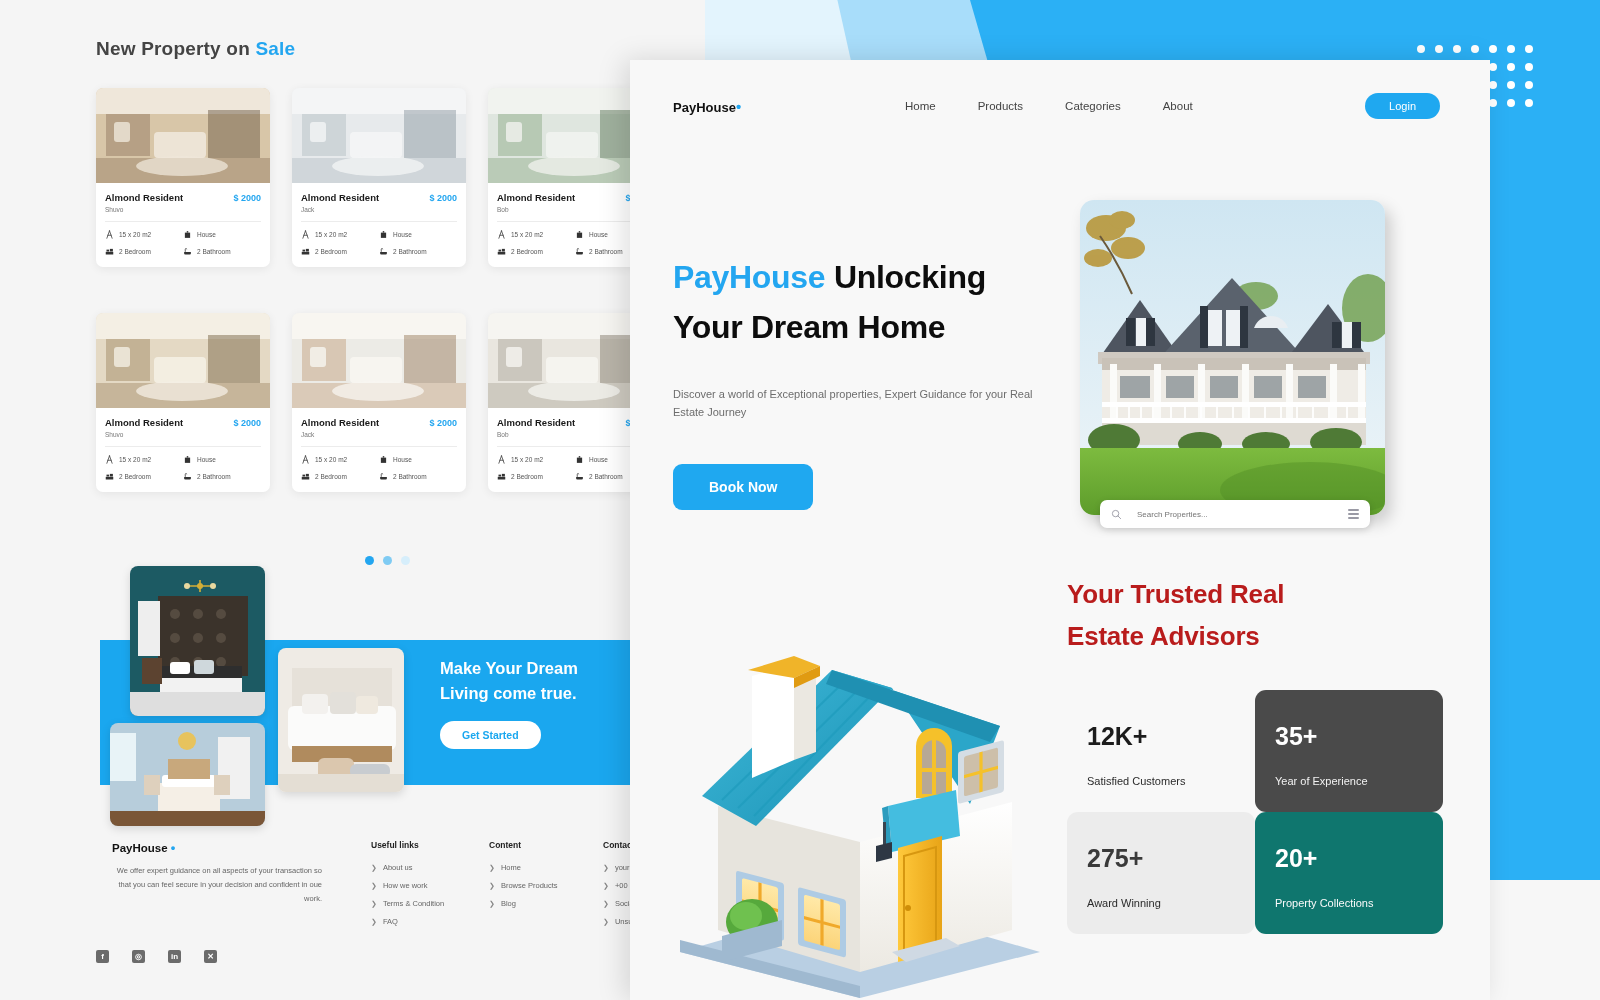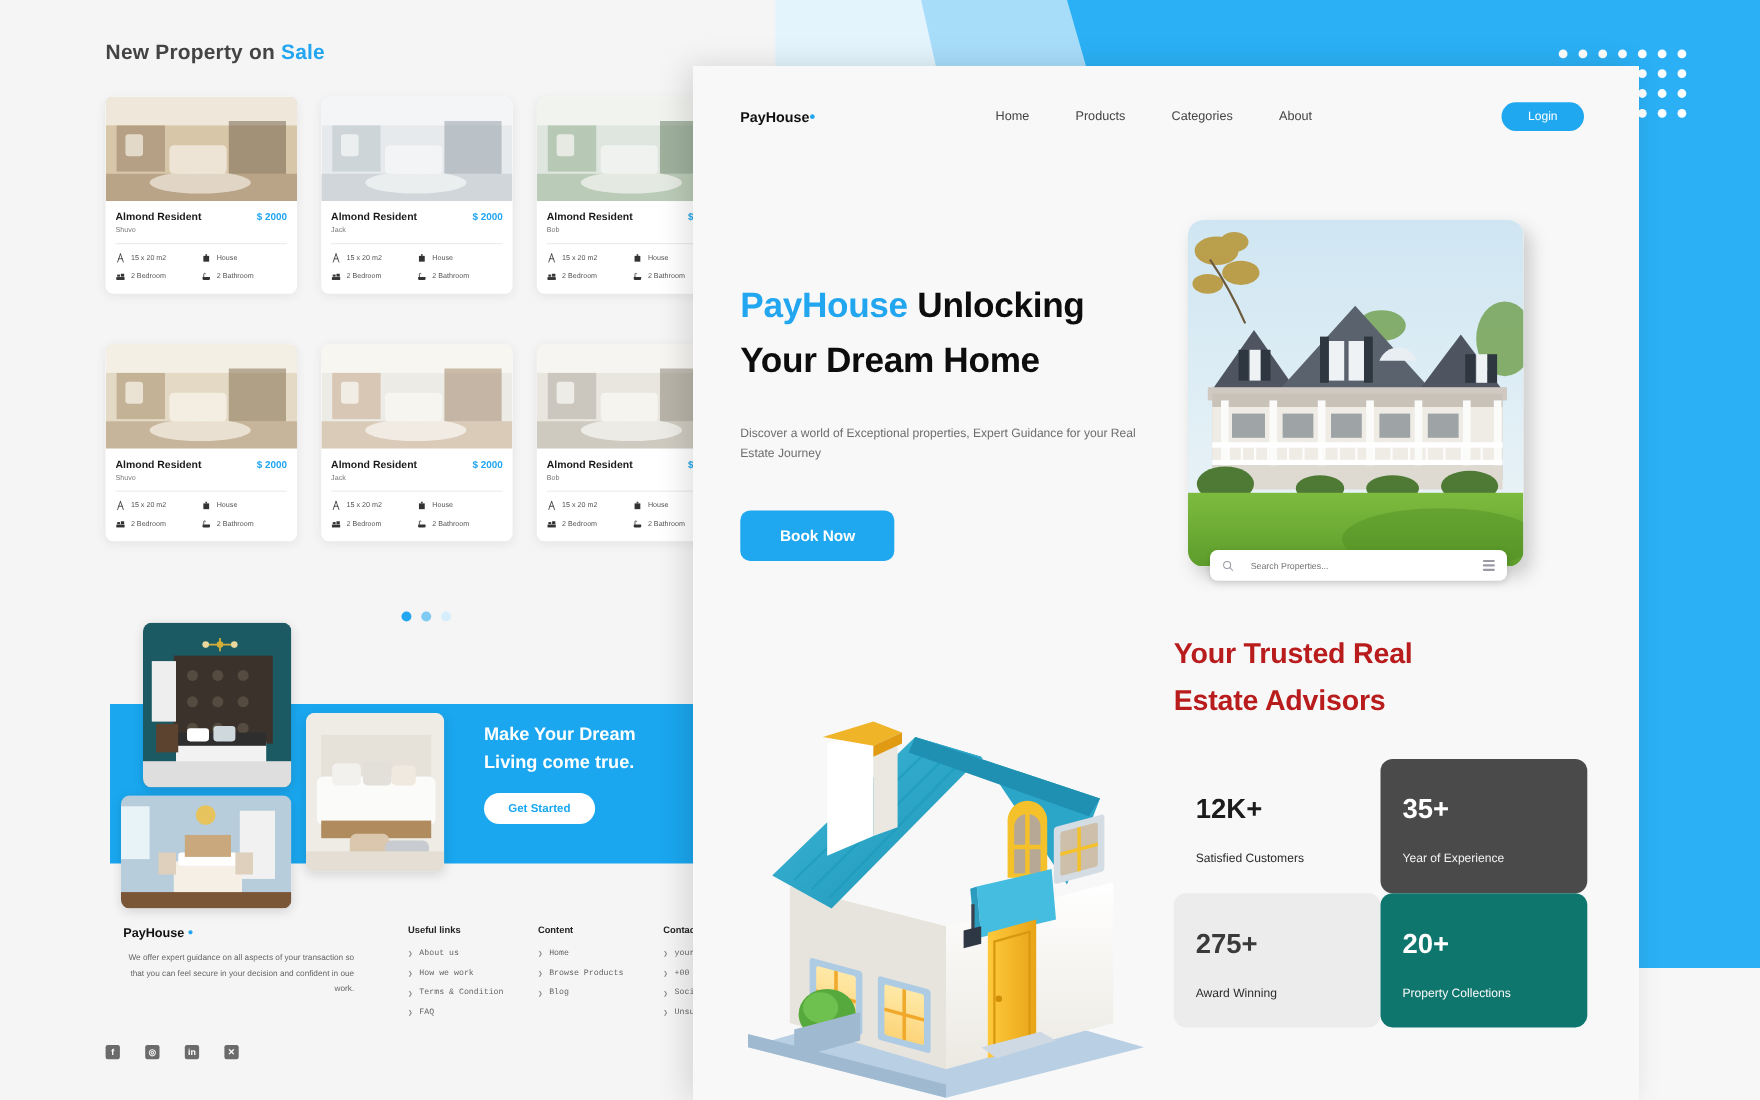--- a/index.html
+++ b/index.html
@@ -86,21 +86,21 @@
 
   
   .footer { position: absolute; left: 0; top: 820px; width: 705px; height: 138px; margin-left: 16px; }
   .f-brand { position: absolute; left: 96px; top: 20px; font-size: 11.5px; font-weight: bold; color: #111; }
   .f-brand .dot { color: #23a6f0; font-size: 13px; }
   .f-desc { position: absolute; left: 96px; top: 44px; width: 210px; font-size: 7.5px; line-height: 1.85; color: #666; text-align: right; }
   .f-social { position: absolute; left: 96px; top: 950px; display: flex; gap: 23px; }
   .f-social span { width: 13px; height: 13px; display: inline-flex; align-items: center; justify-content: center; background: #6b6b6b; color: #fff; font-size: 8px; border-radius: 2px; font-weight: bold; }
   .f-col { position: absolute; top: 20px; }
   .f-col h5 { font-size: 8.5px; font-weight: bold; color: #222; margin-bottom: 13px; }
-  .f-col a { display: flex; align-items: flex-start; gap: 6px; font-size: 7.5px; color: #666; text-decoration: none; margin-bottom: 9px; font-family: Liberation Mono, monospace; }
+  .f-col a { display: flex; align-items: center; gap: 6px; font-size: 7.5px; color: #666; text-decoration: none; margin-bottom: 9px; }
   .f-col a .chev { color: #888; font-size: 7px; }
 
   
   .panel {
     position: absolute; left: 630px; top: 60px; width: 860px; height: 940px;
     background: #f8f8f8; box-shadow: -6px 0 26px rgba(0,0,0,.13); overflow: hidden;
   }
   .nav { position: absolute; left: 0; top: 0; width: 100%; height: 92px; display: flex; align-items: center; }
   .nav .logo { position: absolute; left: 43px; font-size: 13px; font-weight: bold; color: #111; }
   .nav .logo .dot { color: #23a6f0; font-size: 15px; }

